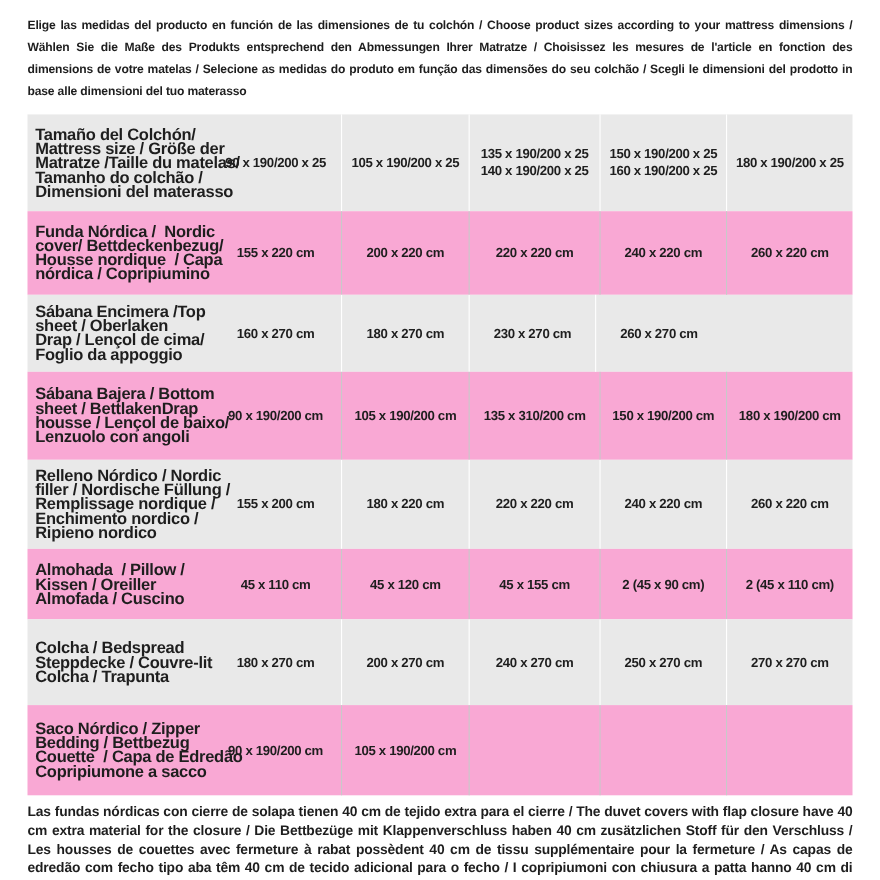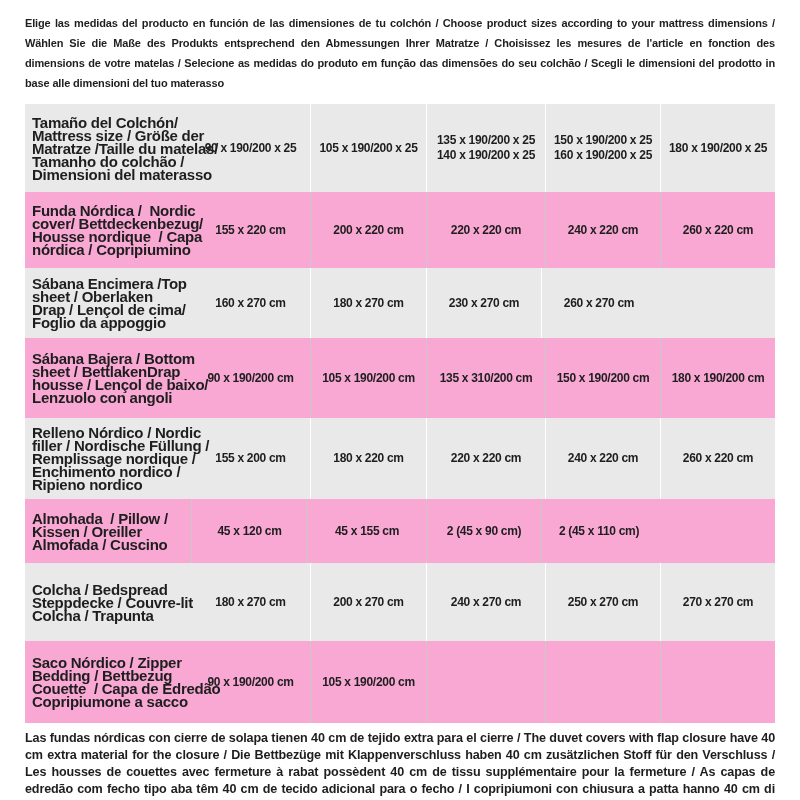--- a/index.html
+++ b/index.html
@@ -134,20 +134,21 @@
       <div class="cell v v2">180 x 220 cm</div>
       <div class="cell v v3">220 x 220 cm</div>
       <div class="cell v v4">240 x 220 cm</div>
       <div class="cell v v5">260 x 220 cm</div>
     </div>
 
     <div class="row" style="min-height:64px">
       <div class="cell label">Almohada  / Pillow /
 Kissen / Oreiller
 Almofada / Cuscino</div>
+      <div class="cell v v1">45 x 110 cm</div>
       <div class="cell v v2">45 x 120 cm</div>
       <div class="cell v v3">45 x 155 cm</div>
       <div class="cell v v4">2 (45 x 90 cm)</div>
       <div class="cell v v5">2 (45 x 110 cm)</div>
     </div>
 
     <div class="row g" style="min-height:78px">
       <div class="cell label">Colcha / Bedspread
 Steppdecke / Couvre-lit
 Colcha / Trapunta</div>

